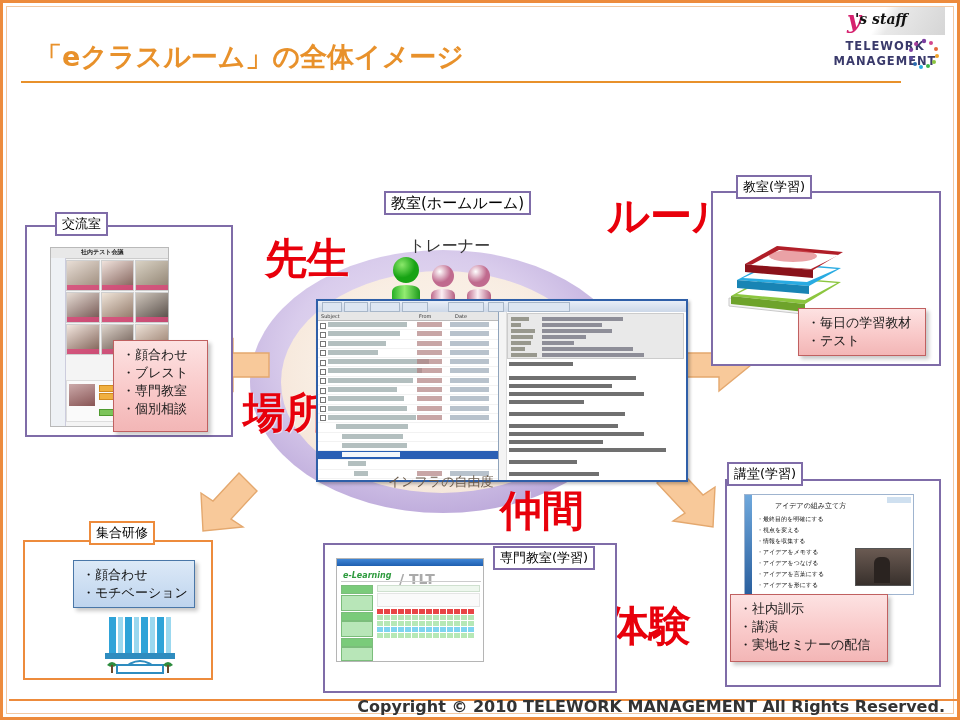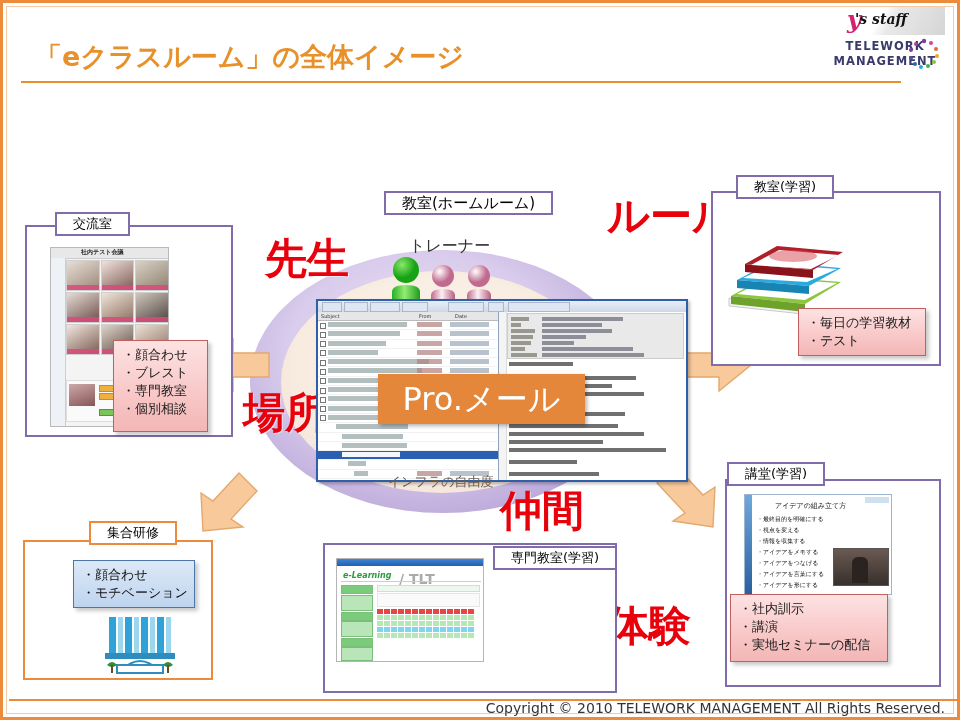--- a/index.html
+++ b/index.html
@@ -96,21 +96,21 @@
   #kw-nakama{left:497px;top:480px;font-size:42px;text-align:center;}
   #kw-rule{left:604px;top:185px;font-size:42px;}
   #kw-taiken{left:604px;top:595px;font-size:42px;}
 
   
   .panel{position:absolute;box-sizing:border-box;background:#ffffff;}
   .panel.purple{border:2px solid #7F6CA8;}
   .panel.orange{border:2px solid #ED8B3C;}
   .panel-label{
     position:absolute;box-sizing:border-box;background:#ffffff;
-    font-size:13px;color:#000;padding:2px 16px;white-space:nowrap;
+    font-size:13px;color:#000;padding:2px 5px;white-space:nowrap;
     font-family:"DejaVu Sans","Liberation Sans",sans-serif;line-height:16px;
   }
   .panel-label.purple{border:2px solid #7F6CA8;}
   .panel-label.orange{border:2px solid #ED8B3C;}
 
   
   .callout{
     position:absolute;box-sizing:border-box;
     border:1px solid #C06060;
     background:linear-gradient(180deg,#fde2e2 0%,#f9c9c9 55%,#f3b6b6 100%);
@@ -201,37 +201,38 @@
   }
   #el-chrome{height:7px;background:linear-gradient(180deg,#3f86d6,#1f5fb0);}
   #el-brand{position:absolute;left:6px;top:12px;font-size:8px;font-weight:bold;color:#2E9B3E;font-style:italic;}
   #el-brand2{position:absolute;left:62px;top:12px;font-size:14px;font-weight:bold;color:#aaa;}
   .el-side{position:absolute;left:4px;width:30px;background:#b8e6b8;border:1px solid #7bbd7b;}
   .el-grid{position:absolute;left:40px;display:grid;gap:1px;}
   .el-cell{width:6px;height:5px;}
 
   
   #lecshot{
-    position:absolute;left:741px;top:491px;width:148px;height:101px;
+    position:absolute;left:741px;top:491px;width:170px;height:101px;
     background:#fff;border:1px solid #9fb4cf;box-sizing:border-box;overflow:hidden;
   }
   #lec-left{position:absolute;left:0;top:0;width:7px;bottom:0;background:linear-gradient(180deg,#6fa8dc,#2a5f9e);}
   #lec-title{position:absolute;left:30px;top:6px;font-size:7px;color:#111;white-space:nowrap;font-family:"DejaVu Sans","Liberation Sans",sans-serif;}
   .lec-b{position:absolute;left:12px;font-size:6px;color:#111;white-space:nowrap;font-family:"DejaVu Sans","Liberation Sans",sans-serif;}
   #lec-vid{position:absolute;right:2px;bottom:8px;width:54px;height:36px;background:linear-gradient(180deg,#6a5a52,#38302c);border:1px solid #555;}
   #lec-vid .pr{position:absolute;left:18px;top:8px;width:16px;height:26px;background:#2a2320;border-radius:6px 6px 0 0;}
 
   
   #podium{position:absolute;left:100px;top:612px;width:74px;height:60px;}
 
   
   #footer-rule{position:absolute;left:6px;bottom:16px;width:948px;height:2px;background:#ED8B3C;}
   #copyright{
-    position:absolute;right:12px;bottom:1px;font-size:14px;color:#333;white-space:nowrap;
-    font-family:"DejaVu Sans","Liberation Sans",sans-serif;
+    position:absolute;right:12px;bottom:1px;font-size:16px;color:#333;white-space:nowrap;
+    font-family:"DejaVu Sans","Liberation Sans",sans-serif;
+    font-weight:bold;
   }
 </style>
 </head>
 <body>
 
 <div id="slide">
   <div id="inner-frame"></div>
 
   <div class="title">「eクラスルーム」の全体イメージ</div>
   <div class="title-rule"></div>
@@ -550,21 +551,20 @@
         <div class="hline" style="left:10px;top:120px;width:72%;background:#333;opacity:.7;"></div>
         <div class="hline" style="left:10px;top:128px;width:50%;background:#333;opacity:.7;"></div>
         <div class="hline" style="left:10px;top:136px;width:84%;background:#333;opacity:.7;"></div>
         <div class="hline" style="left:10px;top:148px;width:36%;background:#333;opacity:.7;"></div>
         <div class="hline" style="left:10px;top:160px;width:48%;background:#333;opacity:.7;"></div>
       </div>
     </div>
   </div>
 
   <div id="infra-text">インフラの自由度</div>
-  <div id="pro-mail">Pro.メール</div>
 
 
   <div class="panel orange" style="left:20px;top:537px;width:190px;height:140px;"></div>
   <div class="panel-label orange" style="left:86px;top:518px;">集合研修</div>
 
   <div class="callout-blue" style="left:70px;top:557px;width:122px;height:48px;">
     <div>・顔合わせ</div>
     <div>・モチベーション</div>
   </div>
 

